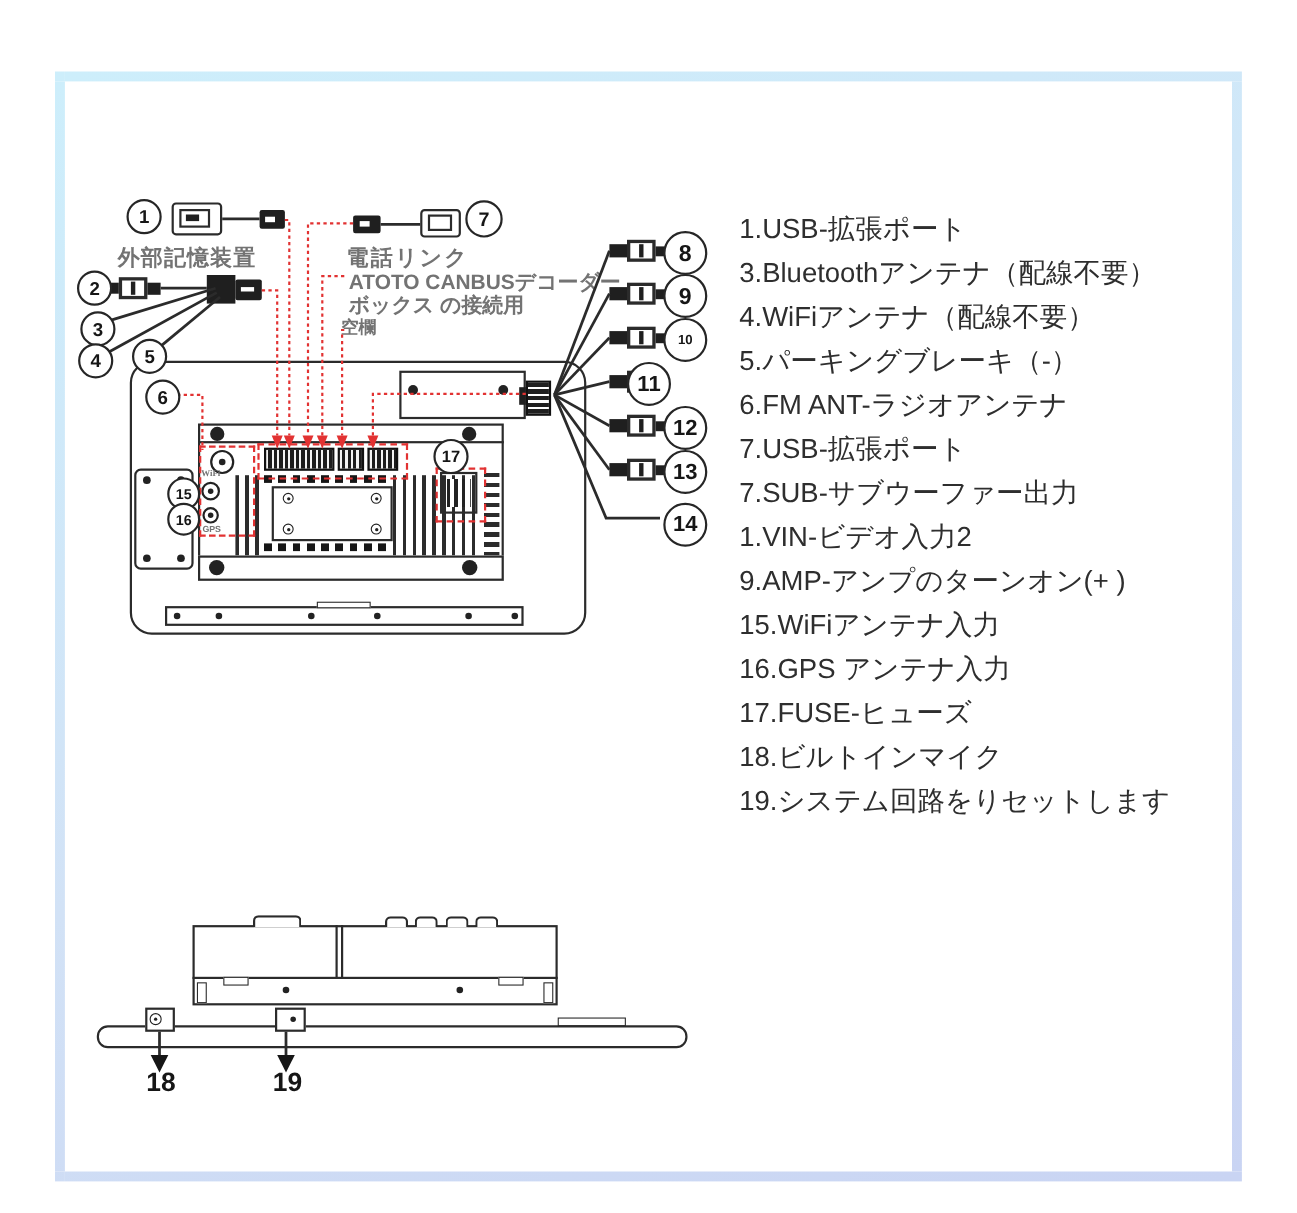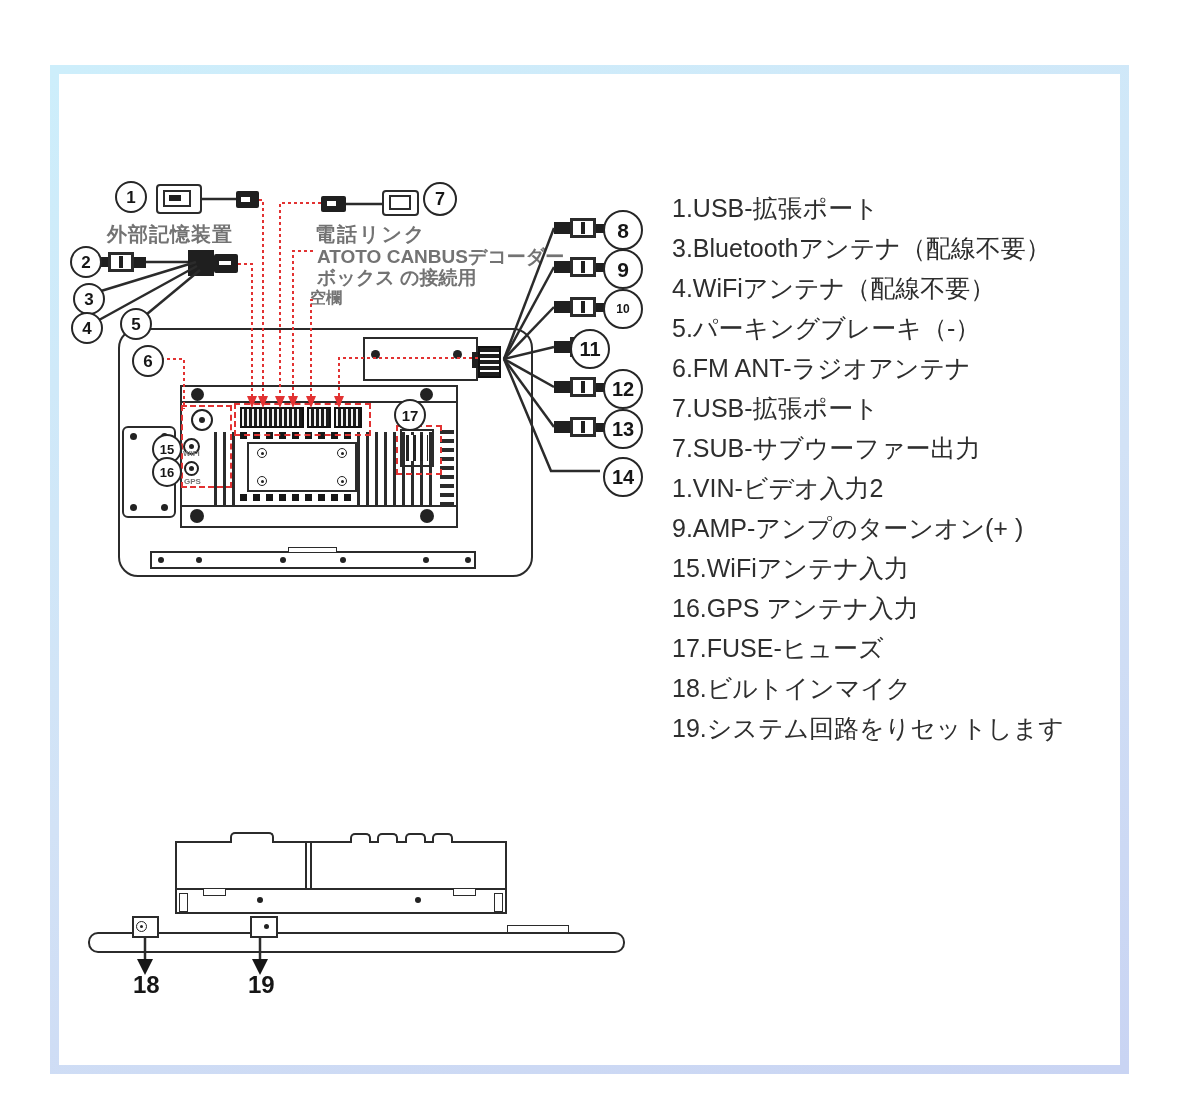--- a/index.html
+++ b/index.html
@@ -49,21 +49,21 @@
   <div class="screw" style="left:420px;top:388px;width:13px;height:13px;z-index:5;"></div>
 
   <div class="pins" style="left:240px;top:407px;width:64px;height:21px;z-index:6;"></div>
   <div class="pins" style="left:307px;top:407px;width:24px;height:21px;z-index:6;"></div>
   <div class="pins" style="left:334px;top:407px;width:28px;height:21px;z-index:6;"></div>
   <div class="reddash" style="left:234px;top:403px;width:133px;height:29px;"></div>
 
   <div class="ring" style="left:191px;top:409px;width:22px;height:22px;z-index:6;">
       <div class="dot" style="width:6px;height:6px;"></div>
     </div>
-  <div class="lbl" style="left:183px;top:449px;font-size:8px;z-index:7;">WiFi</div>
+  <div class="lbl" style="left:183px;top:426px;font-size:8px;z-index:7;font-family:Liberation Serif, serif;">WiFi</div>
   <div class="ring" style="left:183px;top:438px;width:17px;height:17px;z-index:6;">
       <div class="dot" style="width:5px;height:5px;"></div>
     </div>
   <div class="ring" style="left:184px;top:461px;width:15px;height:15px;z-index:6;">
       <div class="dot" style="width:5px;height:5px;"></div>
     </div>
   <div class="lbl" style="left:184px;top:477px;font-size:8px;z-index:7;">GPS</div>
   <div class="reddash" style="left:181px;top:405px;width:47px;height:79px;"></div>
 
   <div class="box" style="left:122px;top:426px;width:54px;height:92px;border-radius:6px;z-index:2;"></div>

